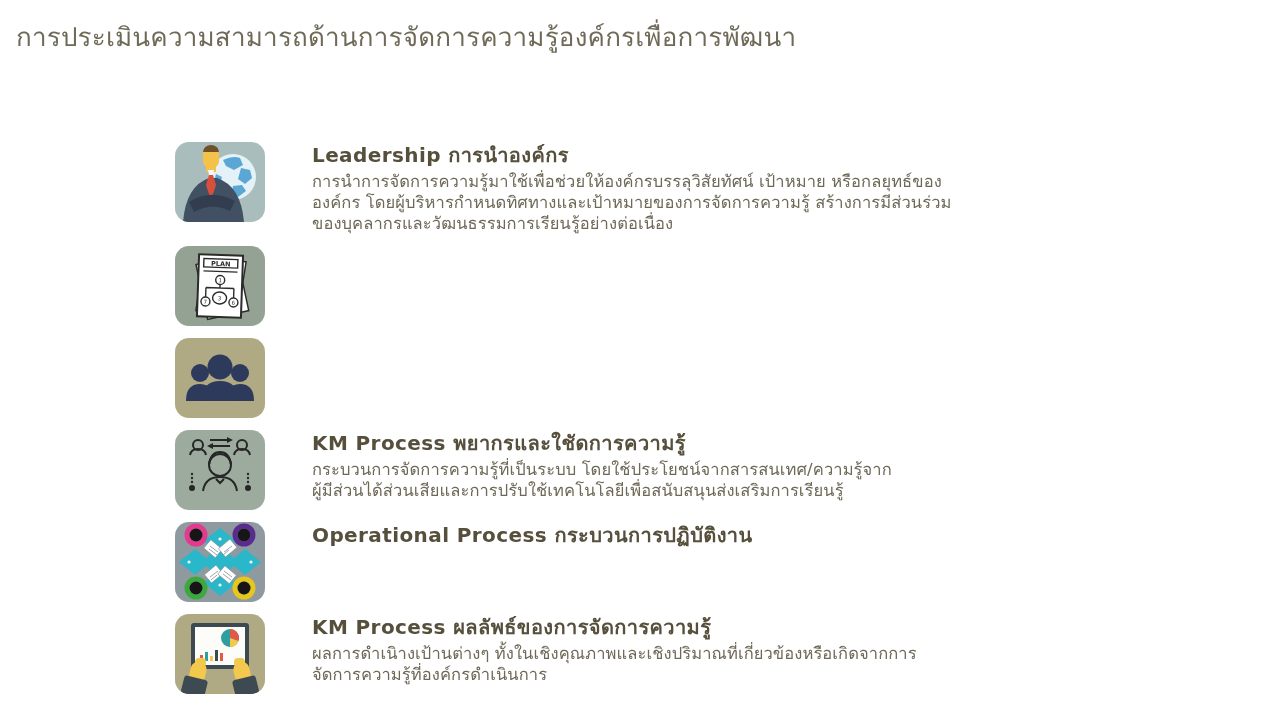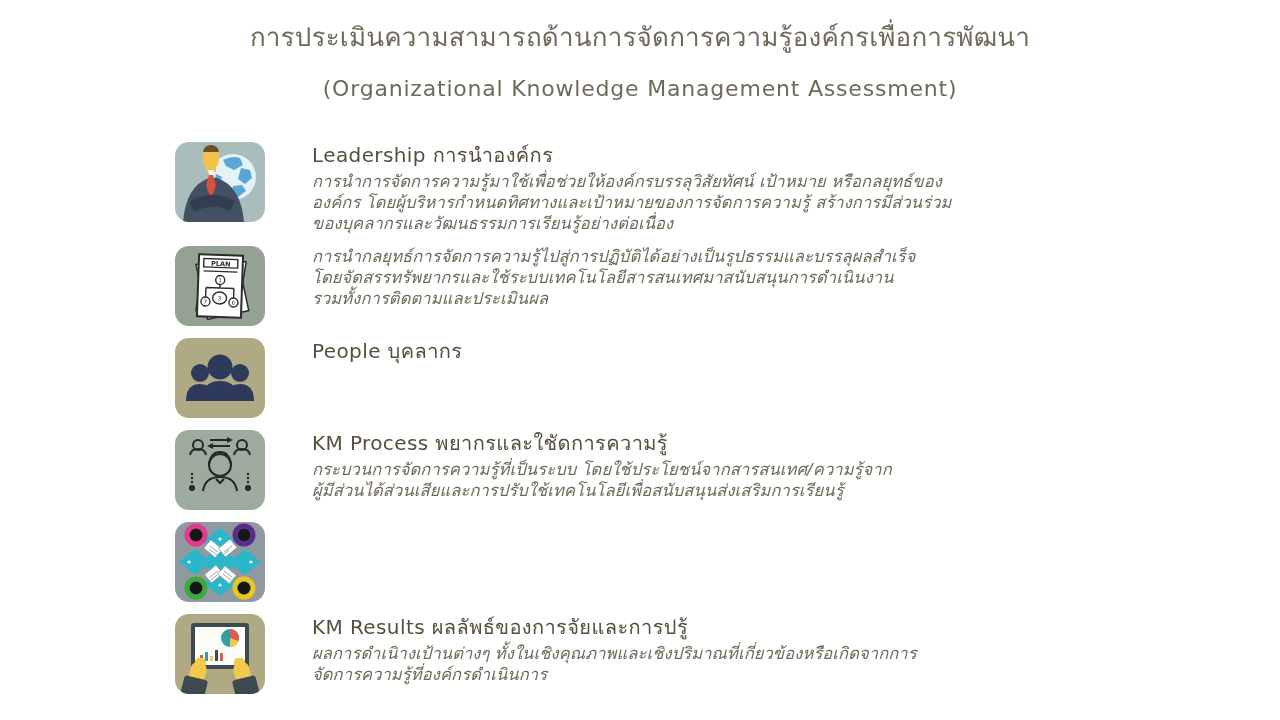--- a/index.html
+++ b/index.html
@@ -1,49 +1,47 @@
 <!DOCTYPE html>
 <html><head>
 <meta charset="utf-8">
 <style>
   html,body{margin:0;padding:0;background:#fff;}
   .slide{
     position:relative;width:1280px;height:720px;background:#ffffff;overflow:hidden;
     font-family:"DejaVu Sans","Liberation Sans",sans-serif;
   }
   .title{
-    padding-top:21px;text-align:center;font-size:26px;line-height:32px;
-    color:#6f6a57;font-weight:normal;letter-spacing:.2px;
+    padding-top:21px;font-size:26px;line-height:32px;
+    color:#6f6a57;font-weight:normal;letter-spacing:.2px;margin-left:16px;
   }
   .subtitle{
     margin-top:23px;text-align:center;font-size:22px;line-height:26px;
     color:#6f6a57;letter-spacing:.8px;
   }
   .items{position:absolute;top:142px;left:175px;width:950px;}
   .item{display:flex;align-items:flex-start;margin-bottom:12px;}
   .icon{flex:0 0 90px;width:90px;height:80px;margin-right:47px;}
   .icon svg{display:block;width:90px;height:80px;}
   .content{flex:1;min-width:0;}
   .heading{
-    font-size:20px;line-height:26px;font-weight:normal;color:#564f3c;
+    font-size:20px;line-height:26px;font-weight:bold;color:#564f3c;
     letter-spacing:.4px;margin-bottom:3px;
   }
   .body{
     font-size:16.5px;line-height:21px;color:#6e6857;white-space:pre-line;
     letter-spacing:.1px;
-    font-style:italic;
   }
 </style>
 </head>
 <body>
 
 <div class="slide">
 
   <div class="title">การประเมินความสามารถด้านการจัดการความรู้องค์กรเพื่อการพัฒนา</div>
-  <div class="subtitle">(Organizational Knowledge Management Assessment)</div>
 
   <div class="items">
 
     <div class="item">
       <div class="icon">
         <svg viewBox="0 0 90 80">
           <defs>
               <clipPath id="c1">
                 <rect x="0" y="0" width="90" height="80" rx="14"></rect>
               </clipPath>
@@ -94,42 +92,38 @@
             <ellipse cx="45" cy="52" rx="7" ry="6" fill="#fff" stroke="#2b2b2b" stroke-width="1.4"></ellipse>
             <text x="45" y="54.3" font-size="5.5" text-anchor="middle" fill="#2b2b2b">3</text>
             <circle cx="31" cy="56" r="4.5" fill="#fff" stroke="#2b2b2b" stroke-width="1.4"></circle>
             <text x="31" y="58.3" font-size="5.5" text-anchor="middle" fill="#2b2b2b">7</text>
             <circle cx="59" cy="56" r="4.5" fill="#fff" stroke="#2b2b2b" stroke-width="1.4"></circle>
             <text x="59" y="58.3" font-size="5.5" text-anchor="middle" fill="#2b2b2b">6</text>
           </g>
         </svg>
       </div>
       <div class="content">
-        <div class="body">การนำกลยุทธ์การจัดการความรู้ไปสู่การปฏิบัติได้อย่างเป็นรูปธรรมและบรรลุผลสำเร็จ
-โดยจัดสรรทรัพยากรและใช้ระบบเทคโนโลยีสารสนเทศมาสนับสนุนการดำเนินงาน
-รวมทั้งการติดตามและประเมินผล</div>
       </div>
     </div>
 
     <div class="item">
       <div class="icon">
         <svg viewBox="0 0 90 80">
           <rect width="90" height="80" rx="14" fill="#b0aa84"></rect>
           <g fill="#2e3a5c">
             <circle cx="25" cy="35" r="9"></circle>
             <path d="M11 63q0-17 14-17 8 0 12 6-7 5-8 11z"></path>
             <circle cx="65" cy="35" r="9"></circle>
             <path d="M79 63q0-17-14-17-8 0-12 6 7 5 8 11z"></path>
             <circle cx="45" cy="29" r="12.5"></circle>
             <path d="M26 63q1-20 19-20t19 20z"></path>
           </g>
         </svg>
       </div>
       <div class="content">
-        <div class="heading">People บุคลากร</div>
       </div>
     </div>
 
     <div class="item">
       <div class="icon">
         <svg viewBox="0 0 90 80">
           <rect width="90" height="80" rx="14" fill="#9dab9f"></rect>
           <g fill="none" stroke="#262626" stroke-width="2">
             <circle cx="23" cy="15" r="5"></circle>
             <path d="M15 25q1-6 8-6t8 6"></path>
@@ -197,20 +191,21 @@
             <circle cx="21" cy="66" r="6.5" fill="#161616"></circle>
             <circle cx="69" cy="66" r="6.5" fill="#161616"></circle>
             <circle cx="45" cy="17" r="1.6" fill="#fff"></circle>
             <circle cx="45" cy="63" r="1.6" fill="#fff"></circle>
             <circle cx="14" cy="40" r="1.6" fill="#fff"></circle>
             <circle cx="76" cy="40" r="1.6" fill="#fff"></circle>
           </g>
         </svg>
       </div>
       <div class="content">
+        <div class="heading">Operational Process กระบวนการปฏิบัติงาน</div>
       </div>
     </div>
 
     <div class="item">
       <div class="icon">
         <svg viewBox="0 0 90 80">
           <defs>
               <clipPath id="c6">
                 <rect x="0" y="0" width="90" height="80" rx="14"></rect>
               </clipPath>
@@ -234,20 +229,20 @@
             <rect x="20" y="44" width="11" height="9" rx="4" fill="#f2c94c"></rect>
             <g transform="rotate(-14 68 62)">
               <rect x="60" y="48" width="16" height="20" rx="7" fill="#f2c94c"></rect>
               <rect x="56" y="64" width="24" height="18" rx="3" fill="#3e4a52"></rect>
             </g>
             <rect x="59" y="44" width="11" height="9" rx="4" fill="#f2c94c"></rect>
           </g>
         </svg>
       </div>
       <div class="content">
-        <div class="heading">KM Results ผลลัพธ์ของการจัยและการปรู้</div>
+        <div class="heading">KM Process ผลลัพธ์ของการจัดการความรู้</div>
         <div class="body">ผลการดำเนิางเป้านต่างๆ ทั้งในเชิงคุณภาพและเชิงปริมาณที่เกี่ยวข้องหรือเกิดจากการ
 จัดการความรู้ที่องค์กรดำเนินการ</div>
       </div>
     </div>
 
   </div>
 </div>
 
 </body></html>

